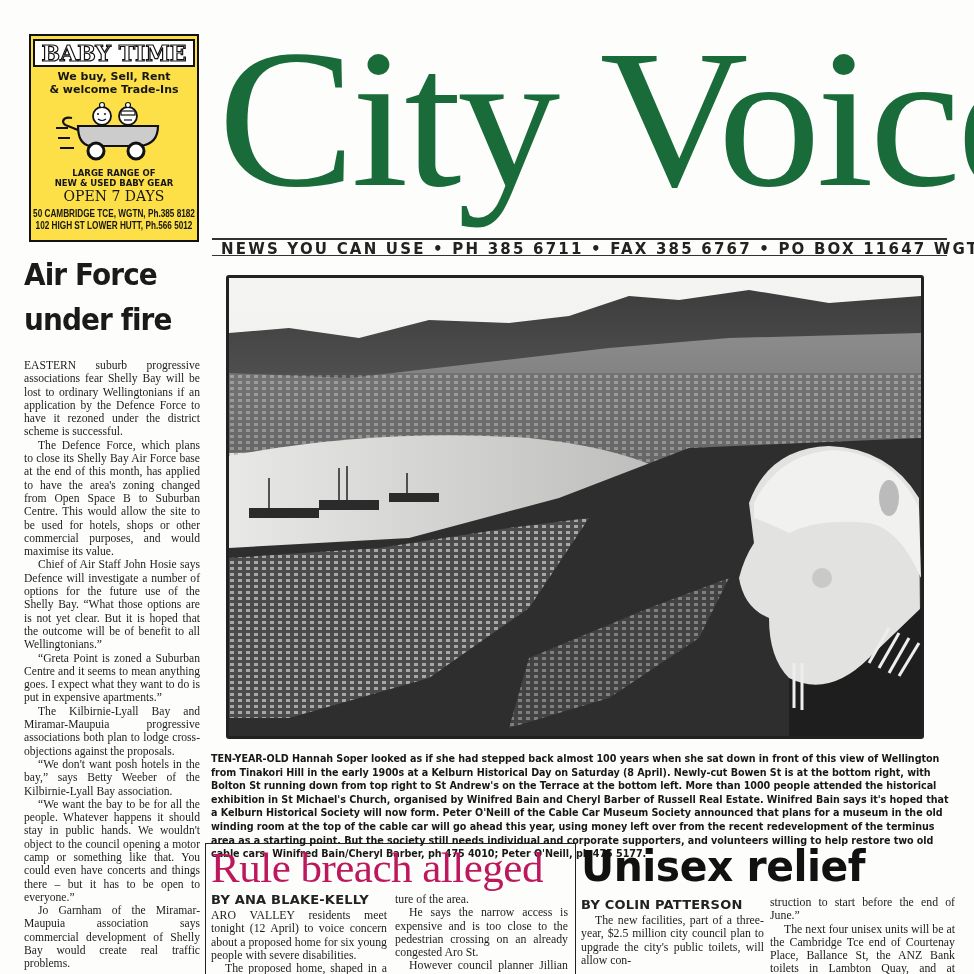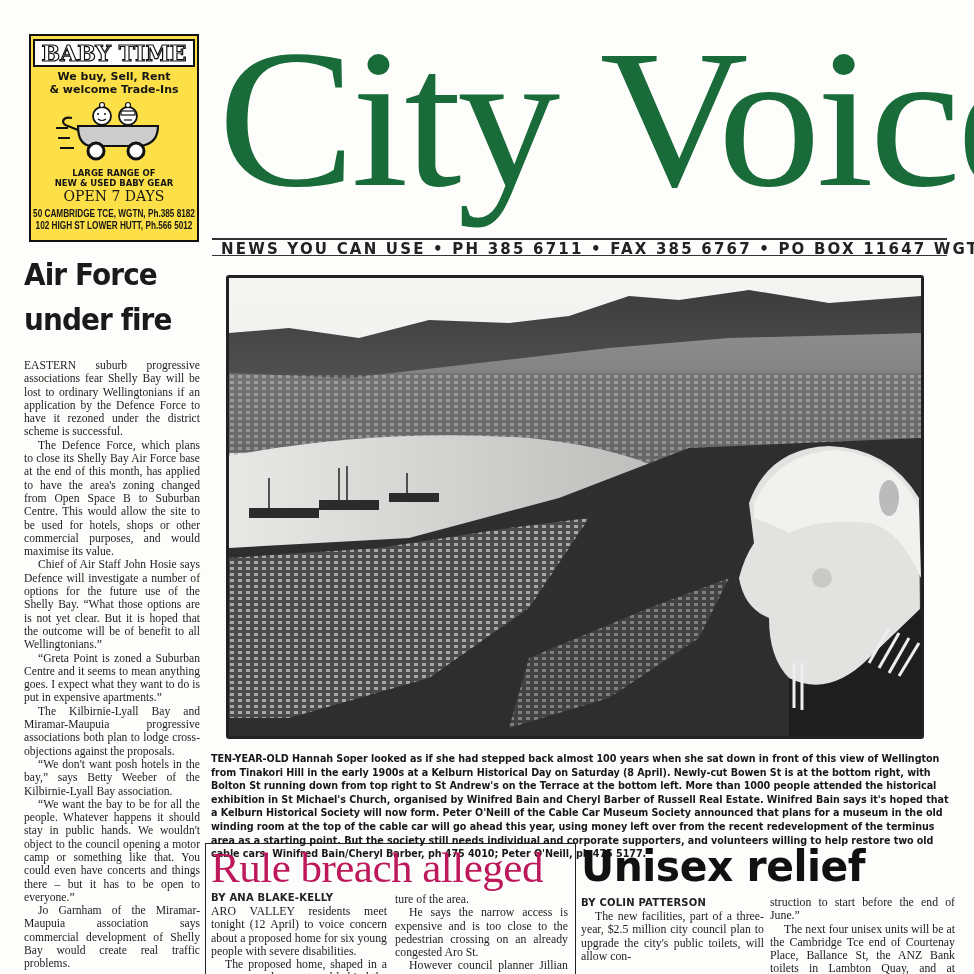--- a/index.html
+++ b/index.html
@@ -72,21 +72,21 @@
     
     .box-rule {
       left:205px; top:843px; width:371px; height:140px;
       border:1.5px solid #222; box-sizing:border-box;
     }
     .headline-rule {
       left:211px; top:838px; font-size:43px; line-height:60px; white-space:nowrap; letter-spacing:-0.5px;
       font-family:"Liberation Serif", serif; color:#be185d;
     }
     .byline {
-      font-family:"DejaVu Sans", sans-serif; font-weight:bold; font-size:10px; letter-spacing:0.2px; color:#222;
+      font-family:"DejaVu Sans", sans-serif; font-weight:bold; font-size:13px; letter-spacing:0.2px; color:#222;
     }
     .col-text {
       font-size:11.8px; line-height:13.3px; text-align:justify; color:#1c1c1c;
     }
     .col-text p { margin:0; }
     .col-text p.ind { text-indent:14px; }
 
     .headline-unisex {
       left:581px; top:840px; font-family:"DejaVu Sans", sans-serif; font-weight:bold;
       font-size:43px; line-height:52px; white-space:nowrap; letter-spacing:-0.5px; color:#111;

